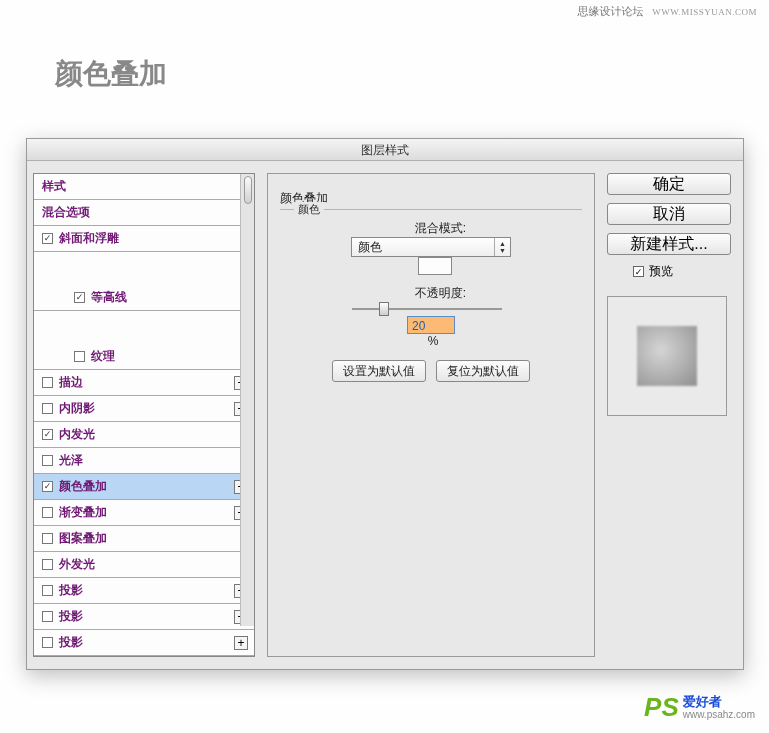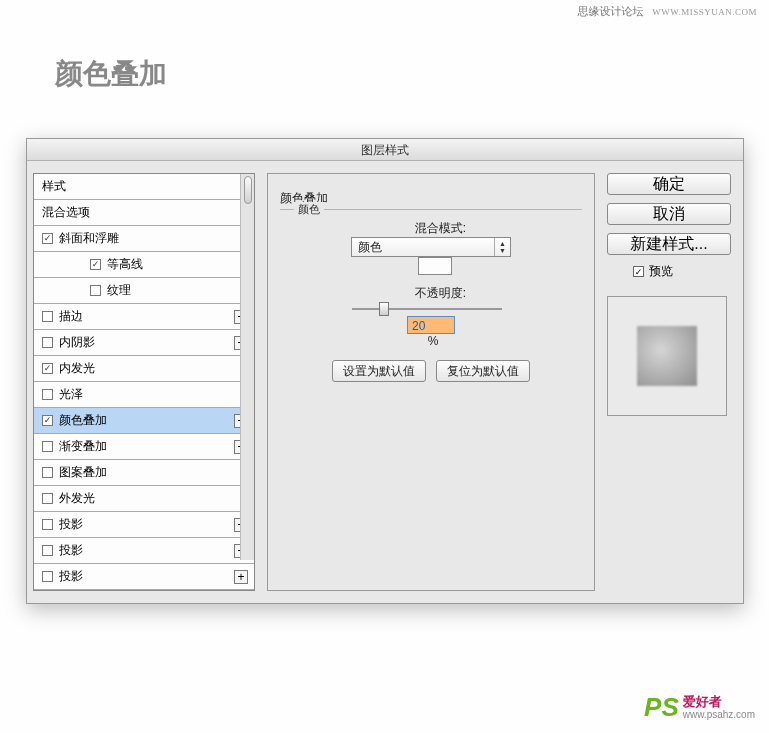--- a/index.html
+++ b/index.html
@@ -63,21 +63,21 @@
 }
 .style-list { flex: 1; }
 .style-row {
   display: flex;
   align-items: center;
   height: 26px;
   padding: 0 8px;
   border-bottom: 1px solid #aaa;
   position: relative;
 }
-.style-row.indent2 { padding-left: 56px; }
+.style-row.indent2 { padding-left: 40px; margin-top: 33px; }
 .style-row.selected { background: #b9d6f5; }
 .style-row .cb {
   width: 11px; height: 11px;
   border: 1px solid #777;
   background: #fff;
   margin-right: 6px;
   display: flex;
   align-items: center;
   justify-content: center;
   font-size: 9px;
@@ -87,21 +87,21 @@
 .style-row .plus {
   position: absolute;
   right: 6px;
   width: 14px; height: 14px;
   border: 1px solid #777;
   background: #f5f5f5;
   font-size: 12px;
   text-align: center;
   line-height: 12px;
 }
-.style-row .label { color: #000000; }
+.style-row .label { color: #701a75; font-weight: bold; }
 .scrollbar {
   position: absolute;
   right: 0; top: 0;
   width: 14px;
   height: calc(100% - 30px);
   background: #e4e4e4;
   border-left: 1px solid #bbb;
 }
 .scroll-thumb {
   position: absolute;
@@ -295,21 +295,21 @@
   gap: 4px;
 }
 .ps-logo {
   font-size: 26px;
   font-weight: bold;
   font-style: italic;
   color: #69b51b;
   text-shadow: 0 0 2px rgba(255,255,255,0.8);
 }
 .ps-text { display: flex; flex-direction: column; line-height: 1.1; }
-.ps-cn { font-size: 13px; color: #be185d; font-weight: bold; }
+.ps-cn { font-size: 13px; color: #1d4ed8; font-weight: bold; }
 .ps-url { font-size: 10px; color: #888; }
 </style>
 </head>
 <body>
 
 <div class="watermark-top">
   <span>思缘设计论坛</span>
   <span class="wm2">WWW.MISSYUAN.COM</span>
 </div>
 

